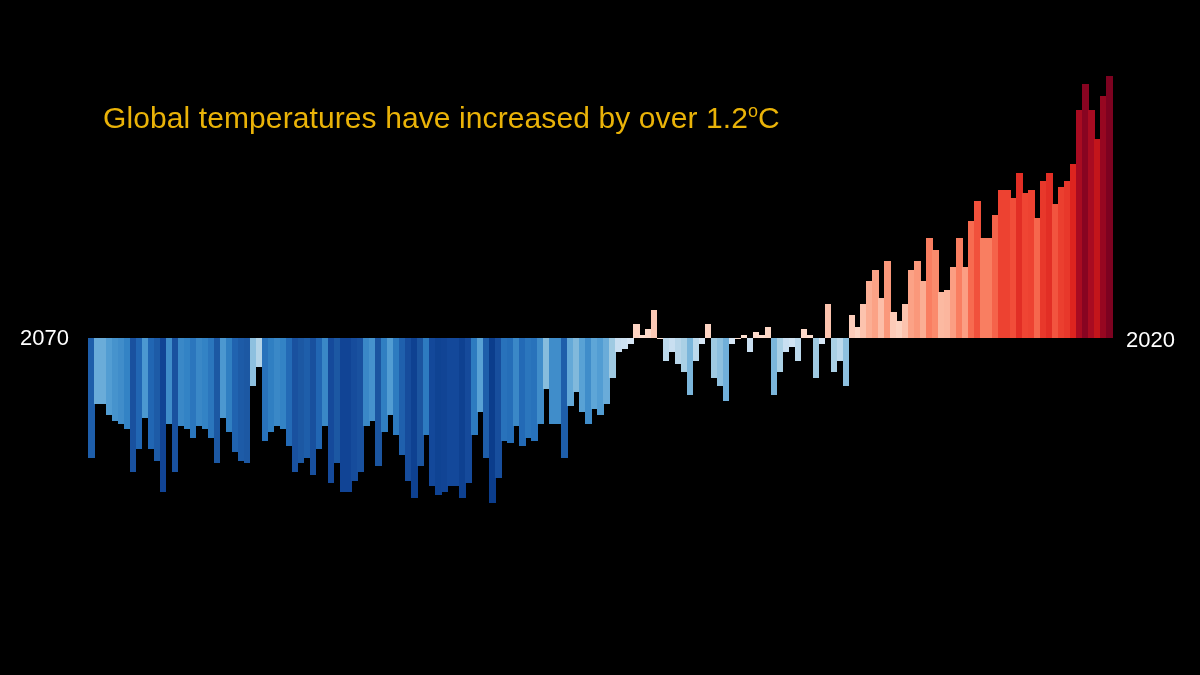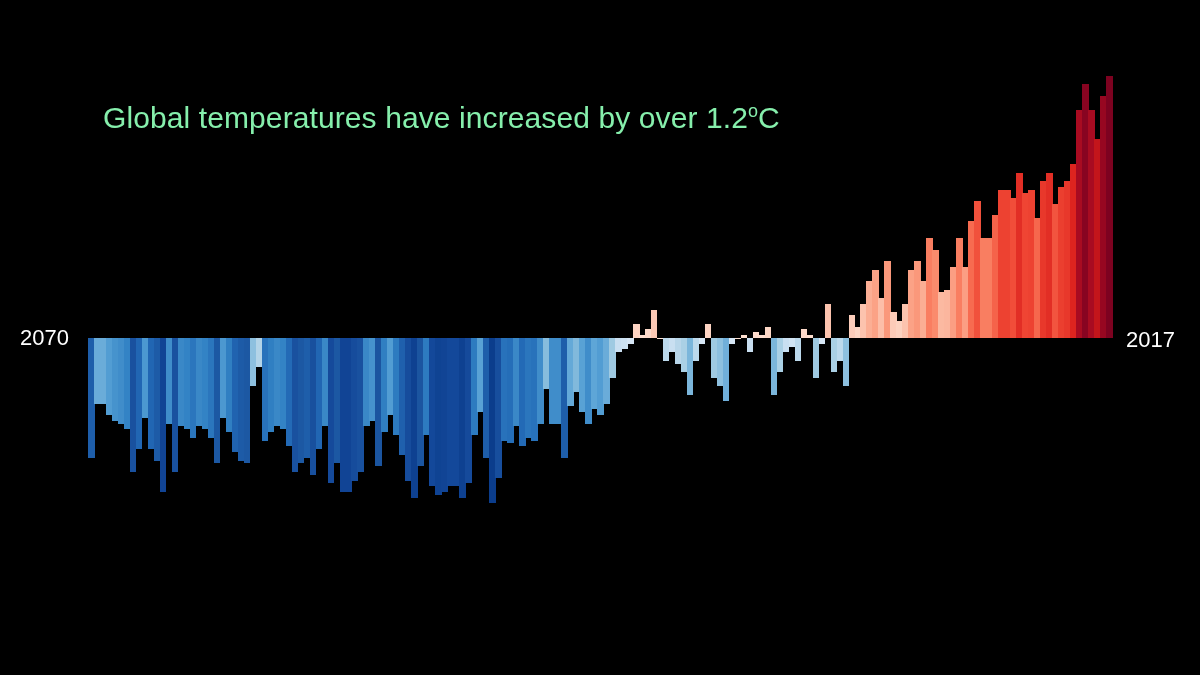--- a/index.html
+++ b/index.html
@@ -18,21 +18,21 @@
   #stage {
     position: relative;
     width: 1200px;
     height: 675px;
     background: #000000;
   }
   #chart-title {
     position: absolute;
     left: 103px;
     top: 103px;
-    color: #86efac;
+    color: #eab308;
     font-size: 30px;
     font-weight: 400;
     letter-spacing: 0.1px;
     white-space: nowrap;
     line-height: 1;
   }
   #chart-title .sup {
     font-size: 18px;
     vertical-align: super;
     line-height: 0;
@@ -74,21 +74,21 @@
   }
 </style>
 </head>
 <body>
 
 <div id="stage">
 
   <div id="chart-title"><span>Global temperatures have increased by over 1.2</span><span class="sup">o</span><span>C</span></div>
 
   <div class="axis-label" id="label-start">2070</div>
-  <div class="axis-label" id="label-end">2017</div>
+  <div class="axis-label" id="label-end">2020</div>
 
   <div id="baseline-rule"></div>
 
   <div id="plot-area">
       <div class="bar" style="left: 0px; top: 338px; width: 6.59px; height: 119.7px; background: rgb(30, 94, 170);"></div>
       <div class="bar" style="left: 5.99px; top: 338px; width: 6.59px; height: 65.55px; background: rgb(106, 172, 217);"></div>
       <div class="bar" style="left: 11.98px; top: 338px; width: 6.59px; height: 65.55px; background: rgb(106, 172, 217);"></div>
       <div class="bar" style="left: 17.96px; top: 338px; width: 6.59px; height: 76.95px; background: rgb(82, 157, 211);"></div>
       <div class="bar" style="left: 23.95px; top: 338px; width: 6.59px; height: 82.65px; background: rgb(70, 147, 205);"></div>
       <div class="bar" style="left: 29.94px; top: 338px; width: 6.59px; height: 85.5px; background: rgb(64, 141, 202);"></div>

